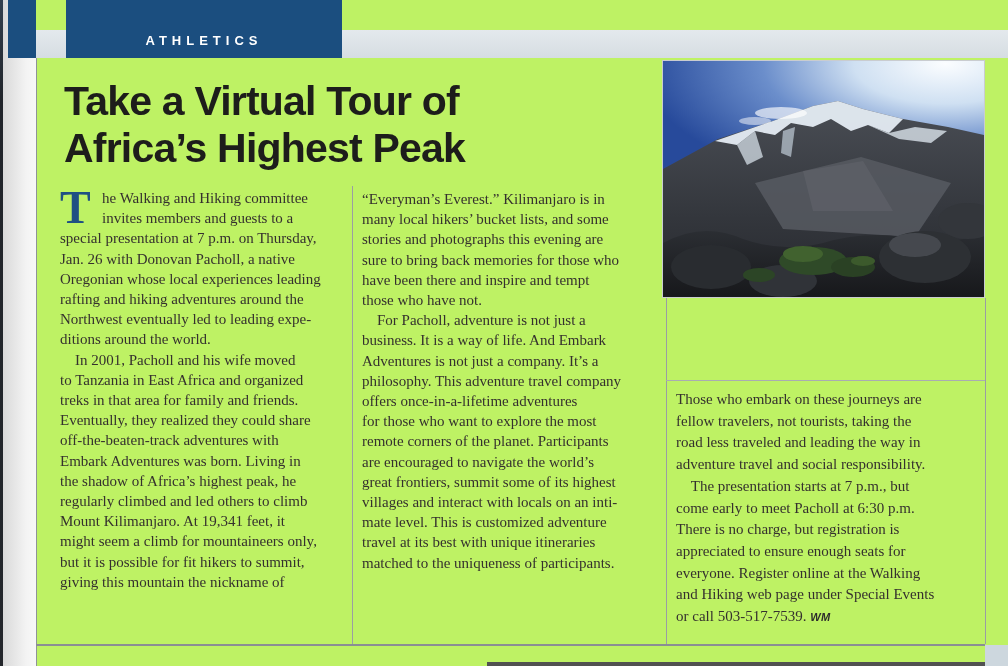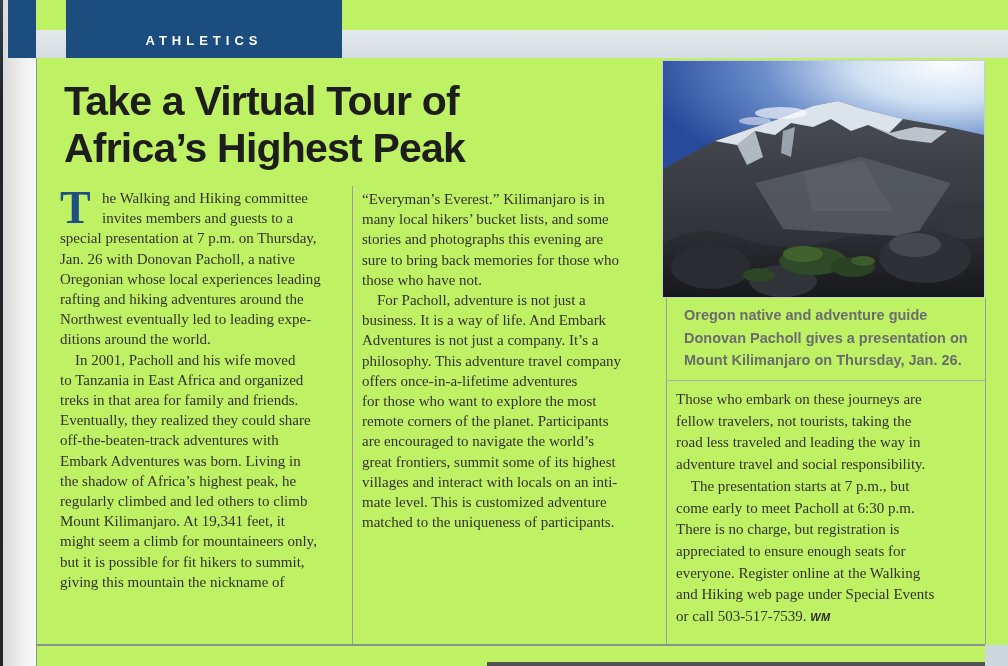--- a/index.html
+++ b/index.html
@@ -89,32 +89,34 @@
       <div class="tline">might seem a climb for mountaineers only,</div>
       <div class="tline">but it is possible for fit hikers to summit,</div>
       <div class="tline">giving this mountain the nickname of</div>
     </div>
   <div class="rule-c12"></div>
   <div class="col col2">
       <div class="tline">“Everyman’s Everest.” Kilimanjaro is in</div>
       <div class="tline">many local hikers’ bucket lists, and some</div>
       <div class="tline">stories and photographs this evening are</div>
       <div class="tline">sure to bring back memories for those who</div>
+      <div class="tline">have been there and inspire and tempt</div>
       <div class="tline">those who have not.</div>
       <div class="tline">    For Pacholl, adventure is not just a</div>
       <div class="tline">business. It is a way of life. And Embark</div>
       <div class="tline">Adventures is not just a company. It’s a</div>
       <div class="tline">philosophy. This adventure travel company</div>
       <div class="tline">offers once-in-a-lifetime adventures</div>
       <div class="tline">for those who want to explore the most</div>
       <div class="tline">remote corners of the planet. Participants</div>
       <div class="tline">are encouraged to navigate the world’s</div>
       <div class="tline">great frontiers, summit some of its highest</div>
       <div class="tline">villages and interact with locals on an inti-</div>
       <div class="tline">mate level. This is customized adventure</div>
+      <div class="tline">travel at its best with unique itineraries</div>
       <div class="tline">matched to the uniqueness of participants.</div>
     </div>
 
   <div class="photo">
     <svg width="321" height="236" viewBox="0 0 321 236" xmlns="http://www.w3.org/2000/svg">
       <defs>
         <radialGradient id="sky" cx="88%" cy="2%" r="95%">
           <stop offset="0%" stop-color="#fbfdff"></stop>
           <stop offset="30%" stop-color="#cfe0f2"></stop>
           <stop offset="60%" stop-color="#6b8ecb"></stop>
@@ -156,25 +158,20 @@
       <ellipse cx="150" cy="200" rx="34" ry="14" fill="#2f4a28"></ellipse>
       <ellipse cx="140" cy="193" rx="20" ry="8" fill="#41622f"></ellipse>
       <ellipse cx="190" cy="206" rx="22" ry="10" fill="#2a4124"></ellipse>
       <ellipse cx="200" cy="200" rx="12" ry="5" fill="#3c5a2c"></ellipse>
       <ellipse cx="96" cy="214" rx="16" ry="7" fill="#2c4526"></ellipse>
     </svg>
   </div>
 
   <div class="rule-c23"></div>
   <div class="rule-right"></div>
-  <div class="caption">
-      <div class="tline">Oregon native and adventure guide</div>
-      <div class="tline">Donovan Pacholl gives a presentation on</div>
-      <div class="tline">Mount Kilimanjaro on Thursday, Jan. 26.</div>
-    </div>
   <div class="caption-divider"></div>
 
   <div class="col col3">
     <div>
         <div class="tline">Those who embark on these journeys are</div>
         <div class="tline">fellow travelers, not tourists, taking the</div>
         <div class="tline">road less traveled and leading the way in</div>
         <div class="tline">adventure travel and social responsibility.</div>
         <div class="tline">    The presentation starts at 7 p.m., but</div>
         <div class="tline">come early to meet Pacholl at 6:30 p.m.</div>

